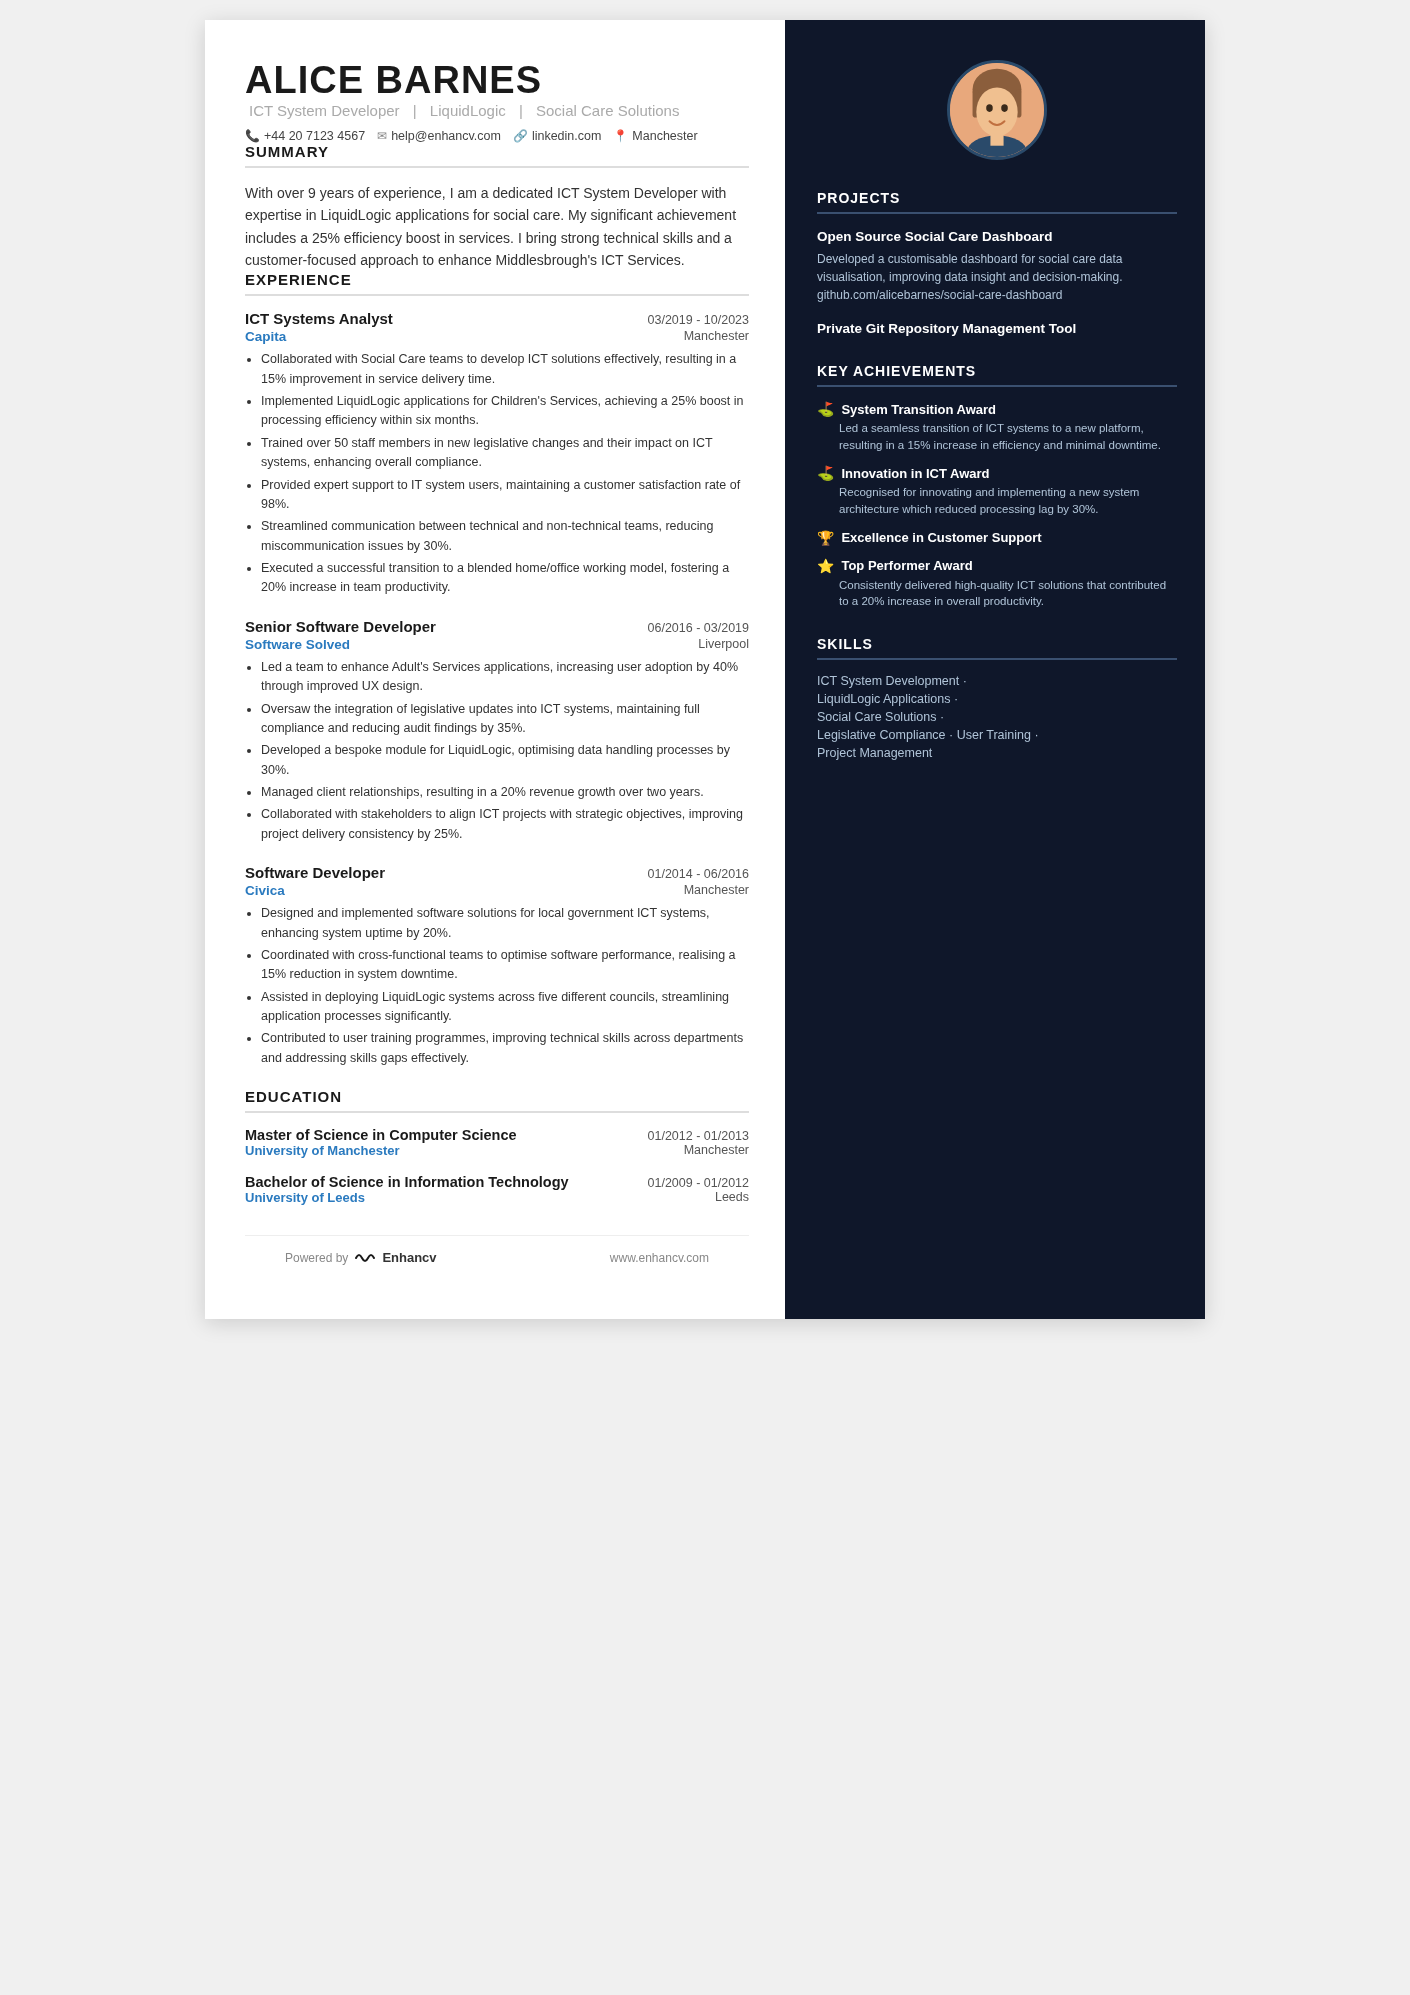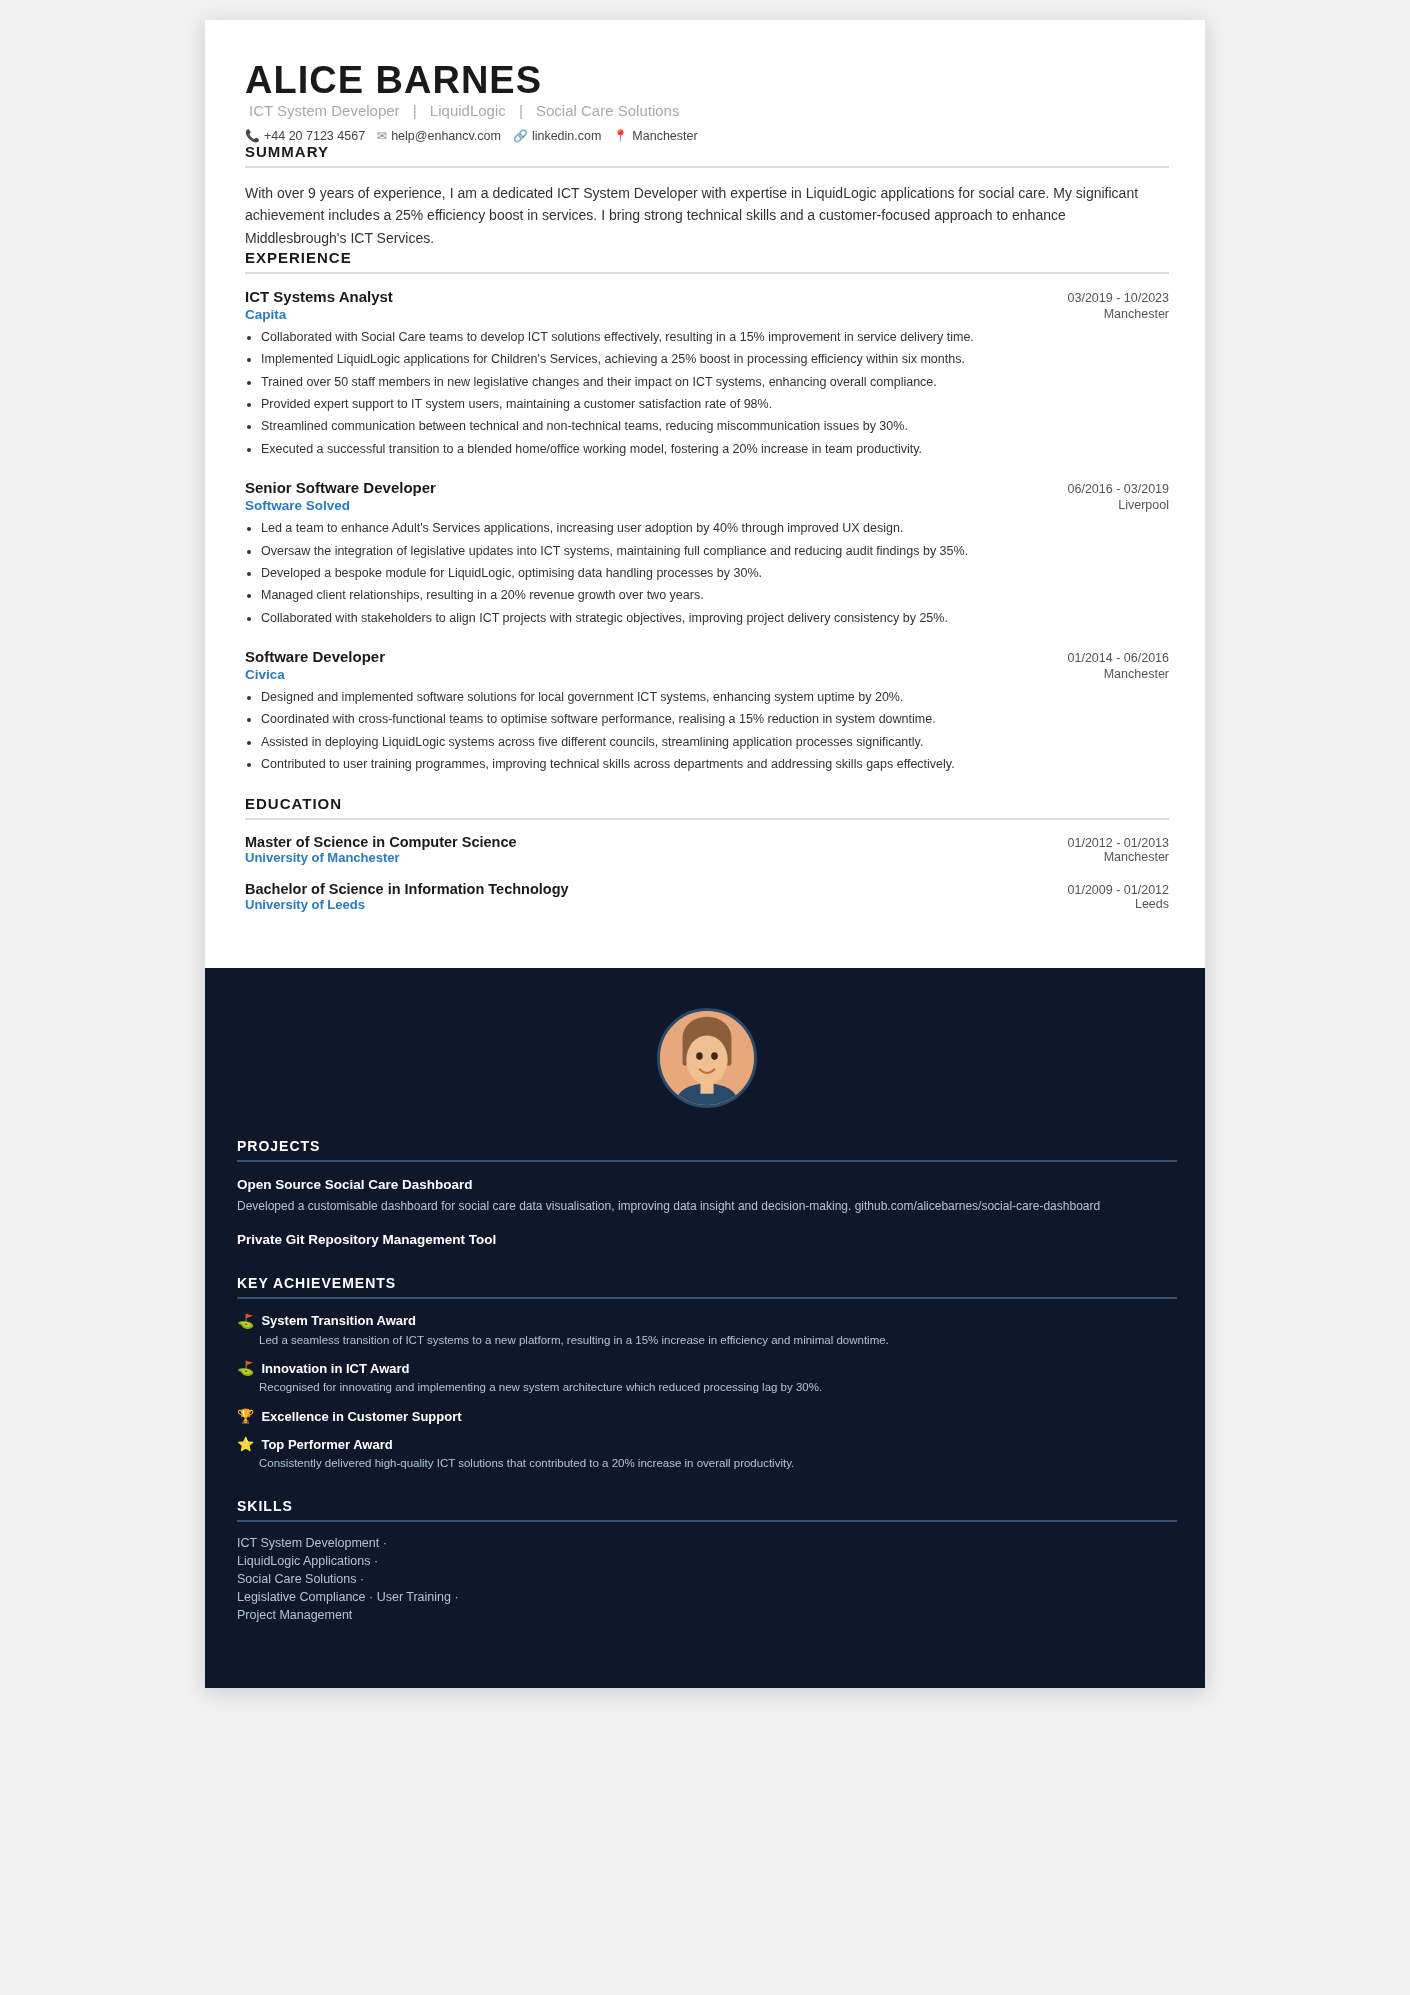--- a/index.html
+++ b/index.html
@@ -9,21 +9,21 @@
       display: flex;
       justify-content: center;
       align-items: flex-start;
       min-height: 100vh;
       padding: 20px;
     }
     .resume {
       width: 1000px;
       background: white;
       display: flex;
-      flex-direction: column;
+      flex-direction: row;
       box-shadow: 0 4px 20px rgba(0,0,0,0.15);
     }
     
     .left-col {
       flex: 1.4;
       background: #fff;
       padding: 40px 36px 40px 40px;
     }
     
     .right-col {
@@ -406,20 +406,30 @@
           <span class="edu-degree">Bachelor of Science in Information Technology</span>
           <span class="edu-dates">01/2009 - 01/2012</span>
         </div>
         <div class="edu-sub">
           <span class="edu-school">University of Leeds</span>
           <span class="edu-location">Leeds</span>
         </div>
       </div>
     </div>
 
+    <div class="left-footer footer">
+      <div class="footer-left">
+        <span>Powered by</span>
+        <svg width="22" height="14" viewBox="0 0 22 14">
+          <path d="M2 7 Q5 1 8 7 Q11 13 14 7 Q17 1 20 7" stroke="#1a1a1a" stroke-width="2" fill="none" stroke-linecap="round"></path>
+        </svg>
+        <span class="footer-logo">Enhancv</span>
+      </div>
+      <span>www.enhancv.com</span>
+    </div>
   </div>
 
   <div class="right-col">
 
     <div class="avatar-container">
       <div class="avatar-circle">
         <svg class="avatar-svg" viewBox="0 0 100 100">
 
           <circle cx="50" cy="50" r="50" fill="#e8a87c"></circle>
 

